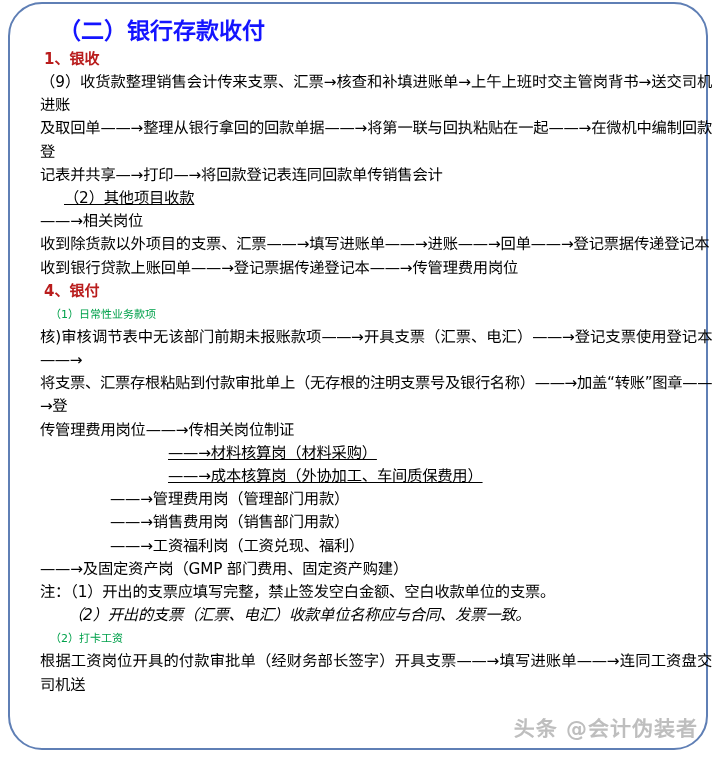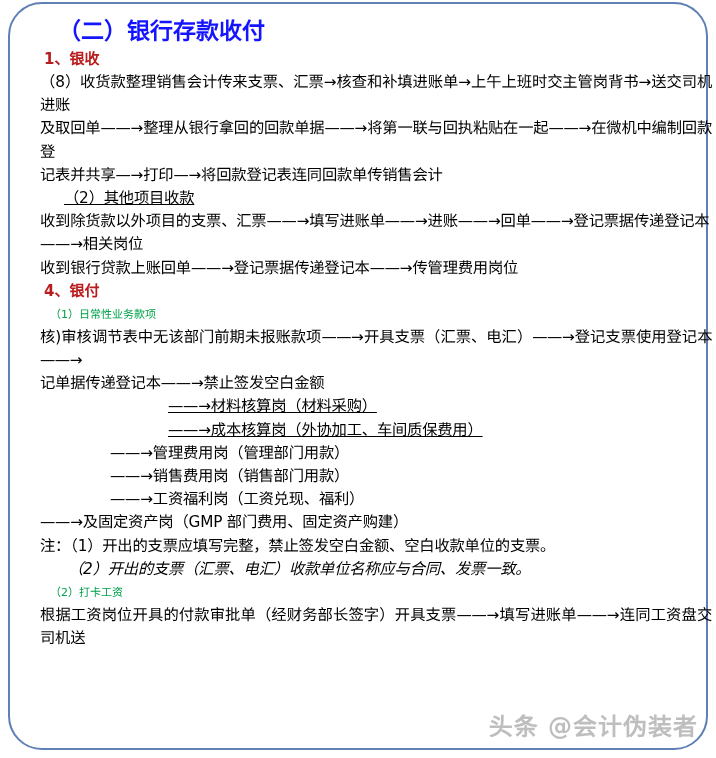--- a/index.html
+++ b/index.html
@@ -106,21 +106,21 @@
 
   .note-first { white-space: nowrap; }
   .note-sub   { margin-left: 28px; white-space: nowrap; font-style: italic; }
 
   .tight { letter-spacing: -0.45px; }
 
   .watermark {
     position: absolute;
     right: 18px;
     bottom: 16px;
-    font-size: 24px;
+    font-size: 21px;
     font-weight: bold;
     color: #b9b9b9;
     opacity: 0.92;
     letter-spacing: 1px;
     white-space: nowrap;
     user-select: none;
   }
 </style>
 </head>
 <body>
@@ -129,39 +129,40 @@
 
   <div id="frame"></div>
 
   <div id="content">
 
     <div class="doc-title">（二）银行存款收付</div>
 
     <div class="h-red">1、银收</div>
 
     <div class="para flow">
-      <div class="para">（8）收货款整理销售会计传来支票、汇票→核查和补填进账单→上午上班时交主管岗背书→送交司机进账</div>
+      <div class="para">（9）收货款整理销售会计传来支票、汇票→核查和补填进账单→上午上班时交主管岗背书→送交司机进账</div>
       <div class="para">及取回单——→整理从银行拿回的回款单据——→将第一联与回执粘贴在一起——→在微机中编制回款登</div>
       <div class="para nowrapline">记表并共享—→打印—→将回款登记表连同回款单传销售会计</div>
     </div>
 
     <div class="para sub nowrapline">（2）其他项目收款</div>
     <div class="para flow">
+      <div class="para nowrapline">——→相关岗位</div>
       <div class="para">收到除货款以外项目的支票、汇票——→填写进账单——→进账——→回单——→登记票据传递登记本</div>
-      <div class="para nowrapline">——→相关岗位</div>
     </div>
 
     <div class="para nowrapline">收到银行贷款上账回单——→登记票据传递登记本——→传管理费用岗位</div>
 
     <div class="h-red">4、银付</div>
     <div class="h-green">（1）日常性业务款项</div>
 
     <div class="para flow">
       <div class="para tight">核)审核调节表中无该部门前期未报账款项——→开具支票（汇票、电汇）——→登记支票使用登记本——→</div>
-      <div class="para nowrapline">记单据传递登记本——→禁止签发空白金额</div>
+      <div class="para tight">将支票、汇票存根粘贴到付款审批单上（无存根的注明支票号及银行名称）——→加盖“转账”图章——→登</div>
+      <div class="para nowrapline">传管理费用岗位——→传相关岗位制证</div>
     </div>
 
     <div class="para indent-a">——→材料核算岗（材料采购）</div>
     <div class="para indent-a">——→成本核算岗（外协加工、车间质保费用）</div>
     <div class="para indent-b">——→管理费用岗（管理部门用款）</div>
     <div class="para indent-b">——→销售费用岗（销售部门用款）</div>
     <div class="para indent-b">——→工资福利岗（工资兑现、福利）</div>
     <div class="para nowrapline">——→及固定资产岗（GMP 部门费用、固定资产购建）</div>
 
     <div class="para note-first">注：（1）开出的支票应填写完整，禁止签发空白金额、空白收款单位的支票。</div>

